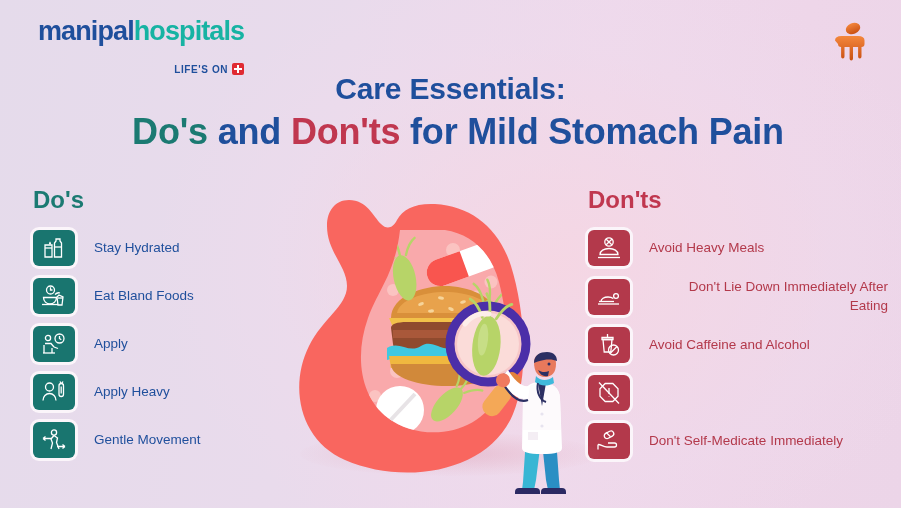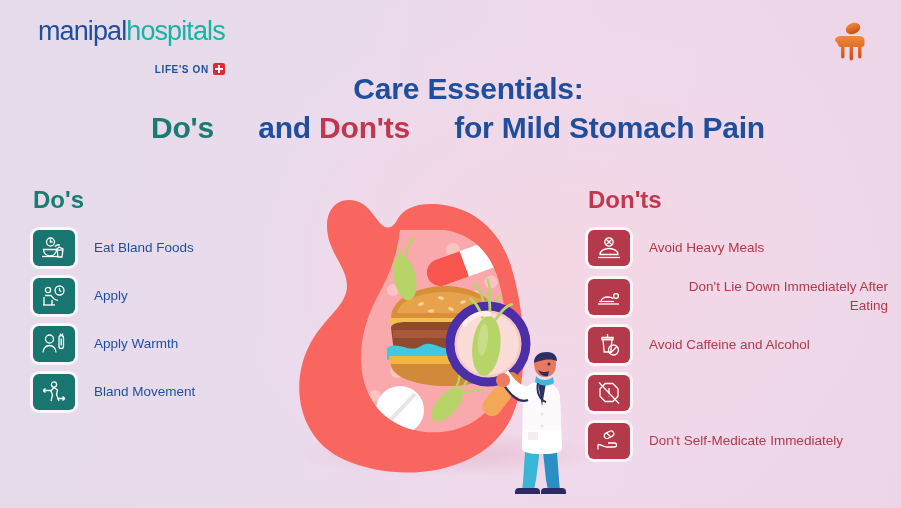--- a/index.html
+++ b/index.html
@@ -14,21 +14,21 @@
   #stage {
     position:relative;
     width:901px; height:508px;
     background:
       radial-gradient(ellipse 520px 400px at 62% 52%, rgba(246,214,226,0.85) 0%, rgba(240,219,236,0.35) 55%, rgba(236,219,237,0) 78%),
       linear-gradient(100deg, #e5dbeb 0%, #e9dbec 36%, #eed9ec 62%, #eed6e9 82%, #ecd5e8 100%);
   }
 
   
   #logo { position:absolute; left:38px; top:18px; }
-  .logo-word { font-size:27px; font-weight:normal; letter-spacing:-0.9px; line-height:1; }
+  .logo-word { font-size:27px; font-weight:bold; letter-spacing:-0.9px; line-height:1; }
   .logo-manipal { color:#1f4f9c; }
   .logo-hospitals { color:#17b3a3; }
   #logo-tagline {
     margin-top:18px; text-align:right;
     font-size:10px; font-weight:bold; letter-spacing:0.6px;
     color:#1f4f9c; display:flex; justify-content:flex-end; align-items:center; gap:4px;
   }
   .cross-badge {
     width:12px; height:12px; background:#e02a32; border-radius:2px;
     position:relative; display:inline-block;
@@ -41,22 +41,22 @@
 
   
   #corner-icon { position:absolute; right:28px; top:18px; width:46px; height:46px; }
 
   
   #title-block {
     position:absolute; left:0; right:0; top:72px;
     text-align:center; line-height:1.16;
   }
   .title-line { font-size:30px; font-weight:bold; letter-spacing:-0.2px; }
-  .title-line-2 { font-size:30px; font-weight:bold; letter-spacing:-0.2px; margin-top:4px;margin-left:15px; }
-  .t-blue { color:#1f4f9c;padding-left:36px; }
+  .title-line-2 { font-size:36px; font-weight:bold; letter-spacing:-0.2px; margin-top:4px;margin-left:15px; }
+  .t-blue { color:#1f4f9c; }
   .t-green { color:#1b7a72; }
   .t-red { color:#c0374f; }
 
   
   .col { position:absolute; top:186px; }
   #col-dos { left:33px; width:260px; }
   #col-donts { left:588px; width:300px; }
 
   .col-heading { font-size:24px; font-weight:bold; margin-bottom:16px; }
   #col-dos .col-heading { color:#1b7a72; }
@@ -116,20 +116,32 @@
   </div>
 
   <div id="title-block">
     <div class="title-line t-blue">Care Essentials:</div>
     <div class="title-line-2"><span class="t-green">Do's</span><span class="t-blue"> and </span><span class="t-red">Don'ts</span><span class="t-blue"> for Mild Stomach Pain</span></div>
   </div>
 
   <div class="col" id="col-dos">
     <div class="col-heading">Do's</div>
 
+    <div class="item">
+      <div class="badge badge-do">
+        <svg width="26" height="24" viewBox="0 0 26 24" fill="none" stroke="#fff" stroke-width="1.3">
+          <path d="M4 9h7v12H4z"></path>
+            <path d="M4 12h7"></path>
+          <path d="M15 3h4v2l1.5 2v14H13.5V7L15 5z"></path>
+            <path d="M13.5 11h7"></path>
+          <path d="M9 5c0 1-1 1.6-1 2.4A1 1 0 0 0 10 7.4C10 6.6 9 6 9 5z" fill="#fff" stroke="none"></path>
+        </svg>
+      </div>
+      <div class="item-label label-do">Stay Hydrated</div>
+    </div>
 
     <div class="item">
       <div class="badge badge-do">
         <svg width="26" height="24" viewBox="0 0 26 24" fill="none" stroke="#fff" stroke-width="1.3">
           <circle cx="9.5" cy="6" r="4"></circle>
             <path d="M9.5 3.2V6h2"></path>
           <path d="M2.5 13.5h13a6.5 6.5 0 0 1-6.5 6.5 6.5 6.5 0 0 1-6.5-6.5z"></path>
           <path d="M1 20.5h16"></path>
           <path d="M18 11l4 2-1 8h-4l-1-8z"></path>
             <path d="M17 14h5"></path>
@@ -157,34 +169,34 @@
     <div class="item">
       <div class="badge badge-do">
         <svg width="26" height="24" viewBox="0 0 26 24" fill="none" stroke="#fff" stroke-width="1.3">
           <circle cx="8.5" cy="7" r="4"></circle>
           <path d="M2 20.5c0-4 2.9-7 6.5-7s6.5 3 6.5 7"></path>
           <rect x="18" y="3.5" width="4.5" height="13" rx="2.2"></rect>
           <path d="M20.2 6.5v7"></path>
           <path d="M19 1.5l1.2 2M22 1.5l-1.2 2"></path>
         </svg>
       </div>
-      <div class="item-label label-do">Apply Warmth</div>
+      <div class="item-label label-do">Apply Heavy</div>
     </div>
 
     <div class="item">
       <div class="badge badge-do">
         <svg width="26" height="24" viewBox="0 0 26 24" fill="none" stroke="#fff" stroke-width="1.3">
           <circle cx="13" cy="4.5" r="2.6"></circle>
           <path d="M13 7.5l-3 3.5 1.5 4L10 21"></path>
           <path d="M13 7.5l3.5 2.5-1 4.5 2.5 6.5"></path>
           <path d="M2 10.5h8M2 10.5l2.5-2M2 10.5l2.5 2"></path>
           <path d="M16 18.5h8M24 18.5l-2.5-2M24 18.5l-2.5 2"></path>
         </svg>
       </div>
-      <div class="item-label label-do">Bland Movement</div>
+      <div class="item-label label-do">Gentle Movement</div>
     </div>
   </div>
 
   <div class="col" id="col-donts">
     <div class="col-heading">Don'ts</div>
 
     <div class="item">
       <div class="badge badge-dont">
         <svg width="26" height="24" viewBox="0 0 26 24" fill="none" stroke="#fff" stroke-width="1.3">
           <circle cx="13" cy="6" r="4.2"></circle>

